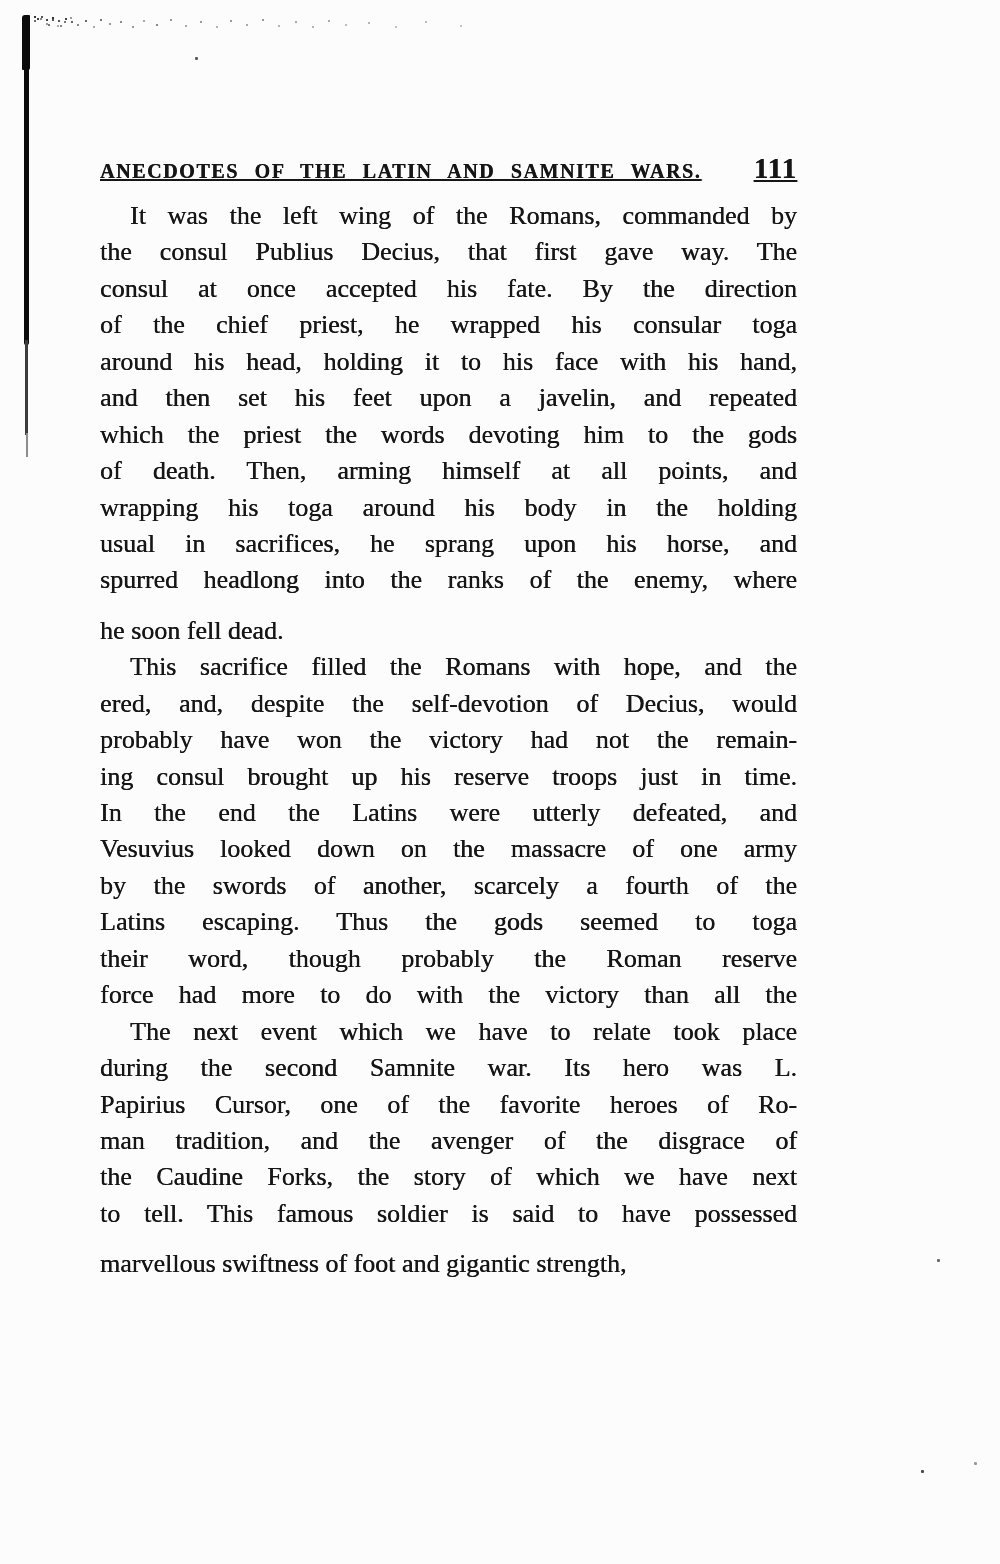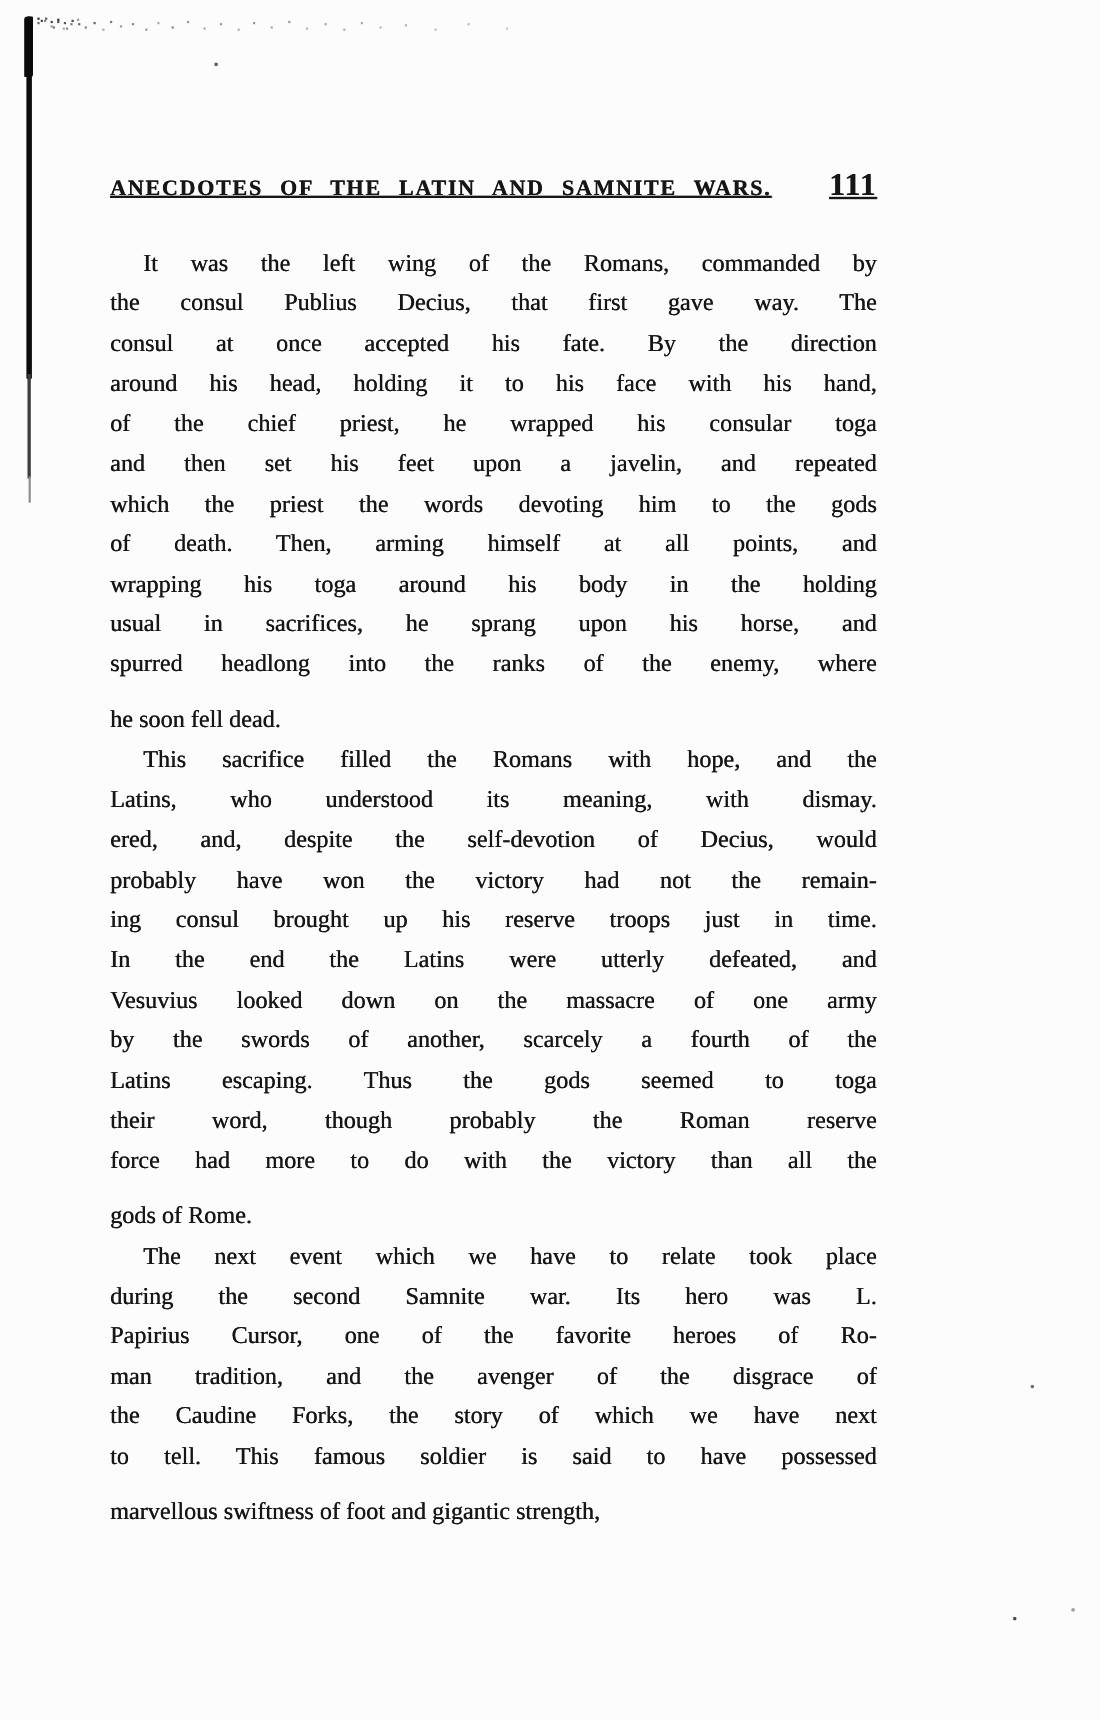--- a/index.html
+++ b/index.html
@@ -41,23 +41,23 @@
     font-weight: bold;
     font-size: 29px;
     letter-spacing: 1px;
     text-shadow: 0.4px 0 0 currentColor;
   }
 
   
   .page-body {
     position: absolute;
     left: 100px;
-    top: 221px;
+    top: 198px;
     width: 697px;
-    font-size: 22px;
+    font-size: 26px;
     line-height: 36.45px;
     text-shadow: 0.35px 0 0 currentColor;
   }
   .line {
     text-align: justify;
     -moz-text-align-last: justify;
     text-align-last: justify;
     white-space: nowrap;
     height: 36.45px;
   }
@@ -150,41 +150,39 @@
 
   <div class="running-header">
     <span class="header-title">ANECDOTES OF THE LATIN AND SAMNITE WARS.</span>
     <span class="page-number">111</span>
   </div>
 
   <div class="page-body" id="page-body">
       <div class="line first">It was the left wing of the Romans, commanded by</div>
       <div class="line">the consul Publius Decius, that first gave way. The</div>
       <div class="line">consul at once accepted his fate. By the direction</div>
+      <div class="line">of the chief priest, he wrapped his consular toga</div>
       <div class="line">around his head, holding it to his face with his hand,</div>
-      <div class="line">of the chief priest, he wrapped his consular toga</div>
       <div class="line">and then set his feet upon a javelin, and repeated</div>
       <div class="line">which the priest the words devoting him to the gods</div>
       <div class="line">of death. Then, arming himself at all points, and</div>
       <div class="line">wrapping his toga around his body in the holding</div>
       <div class="line">usual in sacrifices, he sprang upon his horse, and</div>
       <div class="line">spurred headlong into the ranks of the enemy, where</div>
       <div class="line last">he soon fell dead.</div>
       <div class="line first">This sacrifice filled the Romans with hope, and the</div>
-      <div class="line">Latins, who understood its meaning, with dismay.</div>
       <div class="line">ered, and, despite the self-devotion of Decius, would</div>
       <div class="line">probably have won the victory had not the remain-</div>
       <div class="line">ing consul brought up his reserve troops just in time.</div>
       <div class="line">In the end the Latins were utterly defeated, and</div>
       <div class="line">Vesuvius looked down on the massacre of one army</div>
       <div class="line">by the swords of another, scarcely a fourth of the</div>
       <div class="line">Latins escaping. Thus the gods seemed to toga</div>
       <div class="line">their word, though probably the Roman reserve</div>
       <div class="line">force had more to do with the victory than all the</div>
-      <div class="line last">gods of Rome.</div>
       <div class="line first">The next event which we have to relate took place</div>
       <div class="line">during the second Samnite war. Its hero was L.</div>
       <div class="line">Papirius Cursor, one of the favorite heroes of Ro-</div>
       <div class="line">man tradition, and the avenger of the disgrace of</div>
       <div class="line">the Caudine Forks, the story of which we have next</div>
       <div class="line">to tell. This famous soldier is said to have possessed</div>
       <div class="line last">marvellous swiftness of foot and gigantic strength,</div>
     </div>
 
 </div>

